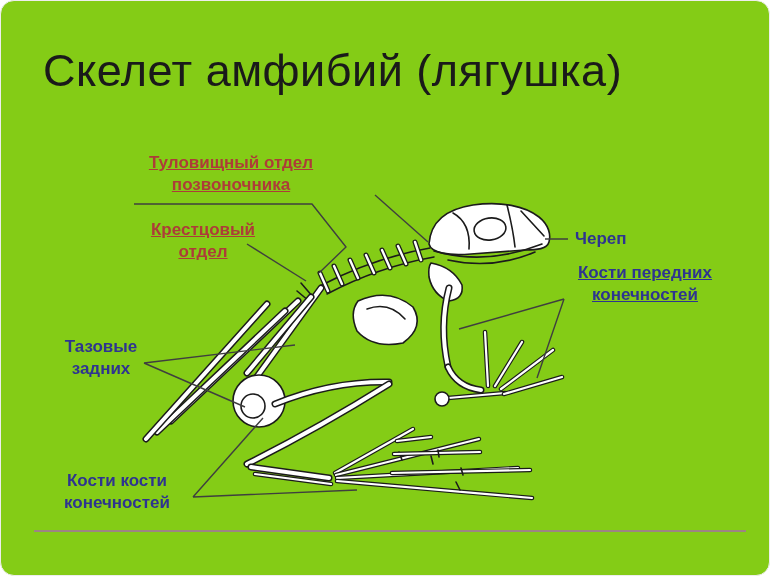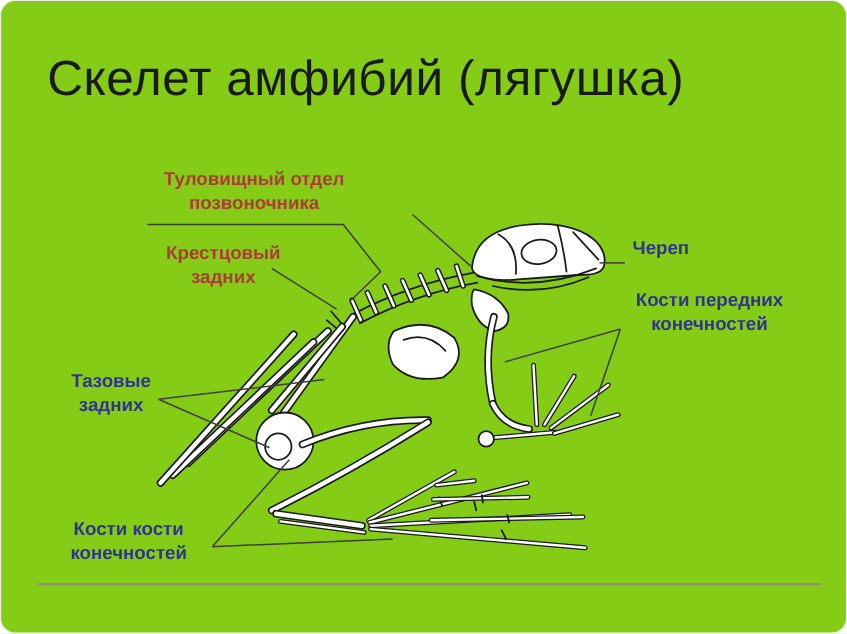--- a/index.html
+++ b/index.html
@@ -18,27 +18,27 @@
   }
   .title{
     position:absolute;left:42px;top:44px;width:690px;
     font-size:45px;font-weight:400;color:var(--title-ink);
     letter-spacing:0.5px;white-space:nowrap;
   }
   .lbl{
     position:absolute;font-size:17px;font-weight:bold;line-height:22px;
     text-align:center;
   }
-  .lbl.red{color:var(--red);}
+  .lbl.red{color:var(--red);text-decoration:underline;}
   .lbl.blue{color:var(--blue);}
   .lbl-trunk   {left:135px;top:151px;width:190px;}
   .lbl-cervical{left:332px;top:151px;width:162px;}
   .lbl-sacral  {left:142px;top:218px;width:120px;}
-  .lbl-skull   {left:574px;top:214px;text-align:left;}
-  .lbl-forelimb{left:565px;top:261px;width:158px;}
+  .lbl-skull   {left:574px;top:227px;text-align:left;}
+  .lbl-forelimb{left:565px;top:261px;width:158px;text-decoration:underline;}
   .lbl-pelvic  {left:52px; top:335px;width:96px;}
   .lbl-hindlimb{left:45px; top:469px;width:142px;}
   svg.fig{position:absolute;left:0;top:0;}
   .rule{
     position:absolute;left:33px;top:529px;width:712px;height:2px;
     background:var(--rule);
   }
   
   .sk  {stroke:var(--ink);fill:none;stroke-width:1.6;stroke-linecap:round;stroke-linejoin:round;}
   .skf {stroke:var(--ink);fill:#ffffff;stroke-width:1.6;stroke-linejoin:round;}
@@ -173,20 +173,20 @@
       <path d="M374,194 L427,241"></path>
       <path d="M246,243 L305,280"></path>
       <path d="M544,238 L567,238"></path>
       <path d="M563,298 L458,328 M563,298 L536,377"></path>
       <path d="M143,362 L294,344 M143,362 L244,406"></path>
       <path d="M192,496 L262,417 M192,496 L356,489"></path>
     </g>
   </svg>
 
   <div class="lbl red lbl-trunk">Туловищный отдел позвоночника</div>
-  <div class="lbl red lbl-sacral">Крестцовый задних</div>
+  <div class="lbl red lbl-sacral">Крестцовый отдел</div>
   <div class="lbl blue lbl-skull">Череп</div>
   <div class="lbl blue lbl-forelimb">Кости передних конечностей</div>
   <div class="lbl blue lbl-pelvic">Тазовые задних</div>
   <div class="lbl blue lbl-hindlimb">Кости кости конечностей</div>
 
   <div class="rule"></div>
 </div>
 
 </body></html>

